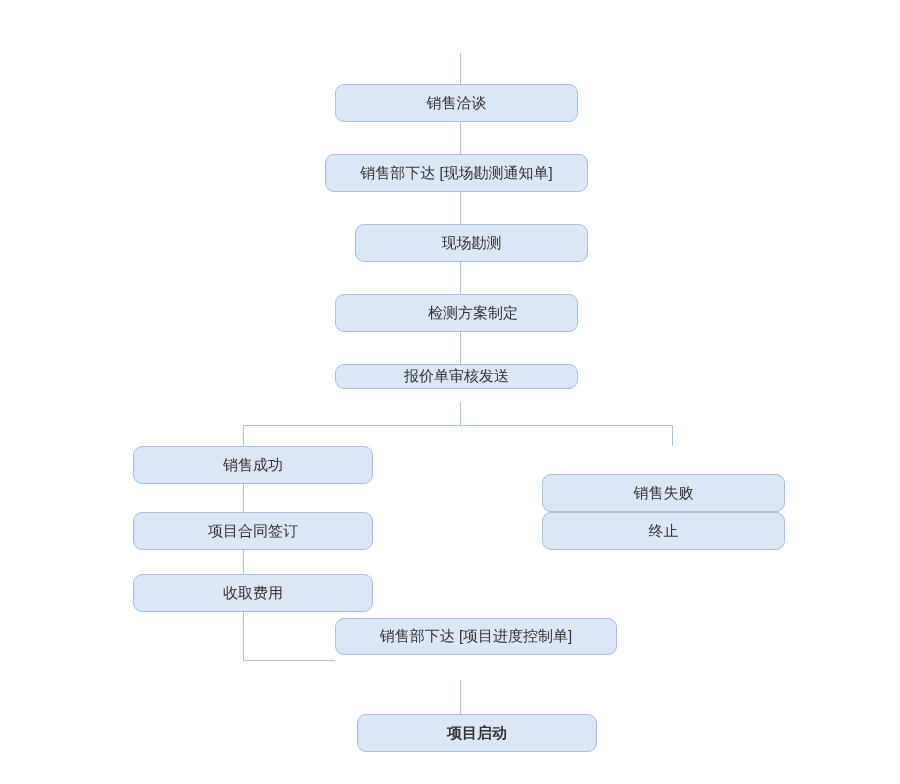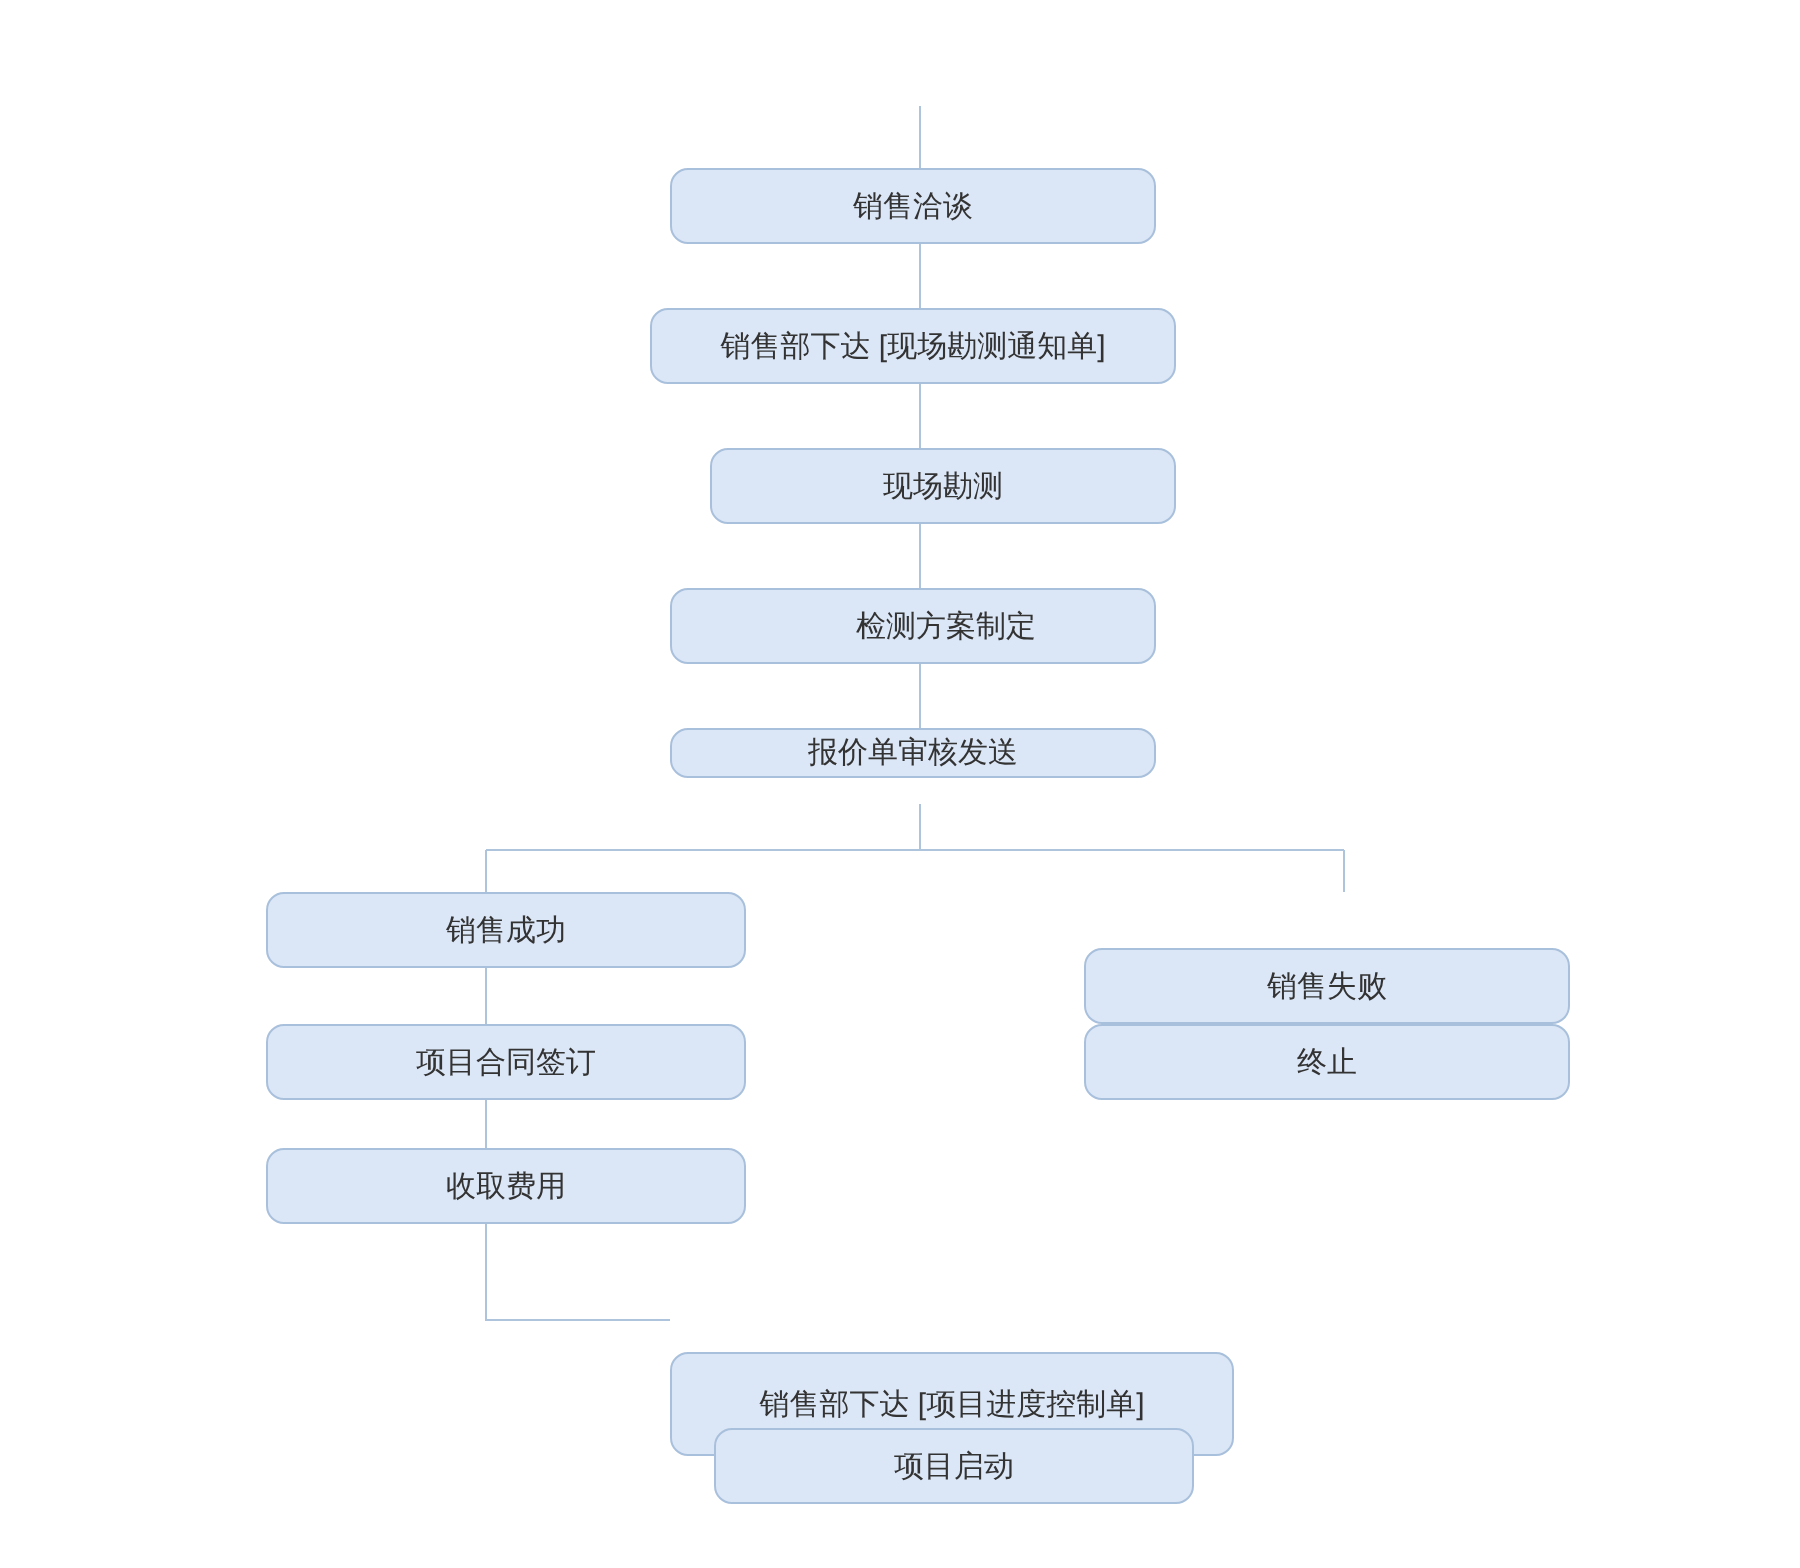--- a/index.html
+++ b/index.html
@@ -61,15 +61,15 @@
     <div class="node" style="left: 335px; top: 84px; width: 243px; height: 38px;">销售洽谈</div>
     <div class="node" style="left: 325px; top: 154px; width: 263px; height: 38px;">销售部下达 [现场勘测通知单]</div>
     <div class="node" style="left: 355px; top: 224px; width: 233px; height: 38px;">现场勘测</div>
     <div class="node" style="left: 335px; top: 294px; width: 243px; height: 38px; padding-left: 33px;">检测方案制定</div>
     <div class="node" style="left: 335px; top: 364px; width: 243px; height: 25px;">报价单审核发送</div>
     <div class="node" style="left: 133px; top: 446px; width: 240px; height: 38px;">销售成功</div>
     <div class="node" style="left: 542px; top: 446px; width: 243px; height: 38px; margin-top: 28px;">销售失败</div>
     <div class="node" style="left: 133px; top: 512px; width: 240px; height: 38px;">项目合同签订</div>
     <div class="node" style="left: 542px; top: 512px; width: 243px; height: 38px;">终止</div>
     <div class="node" style="left: 133px; top: 574px; width: 240px; height: 38px;">收取费用</div>
-    <div class="node" style="left: 335px; top: 676px; width: 282px; height: 52px;">销售部下达 [项目进度控制单]</div>
-    <div class="node" style="left: 357px; top: 714px; width: 240px; height: 38px;">项目启动</div>
+    <div class="node" style="left: 335px; top: 618px; width: 282px; height: 37px;">销售部下达 [项目进度控制单]</div>
+    <div class="node" style="left: 357px; top: 714px; width: 240px; height: 38px; font-weight: bold;">项目启动</div>
   </div>
 
 </body></html>

